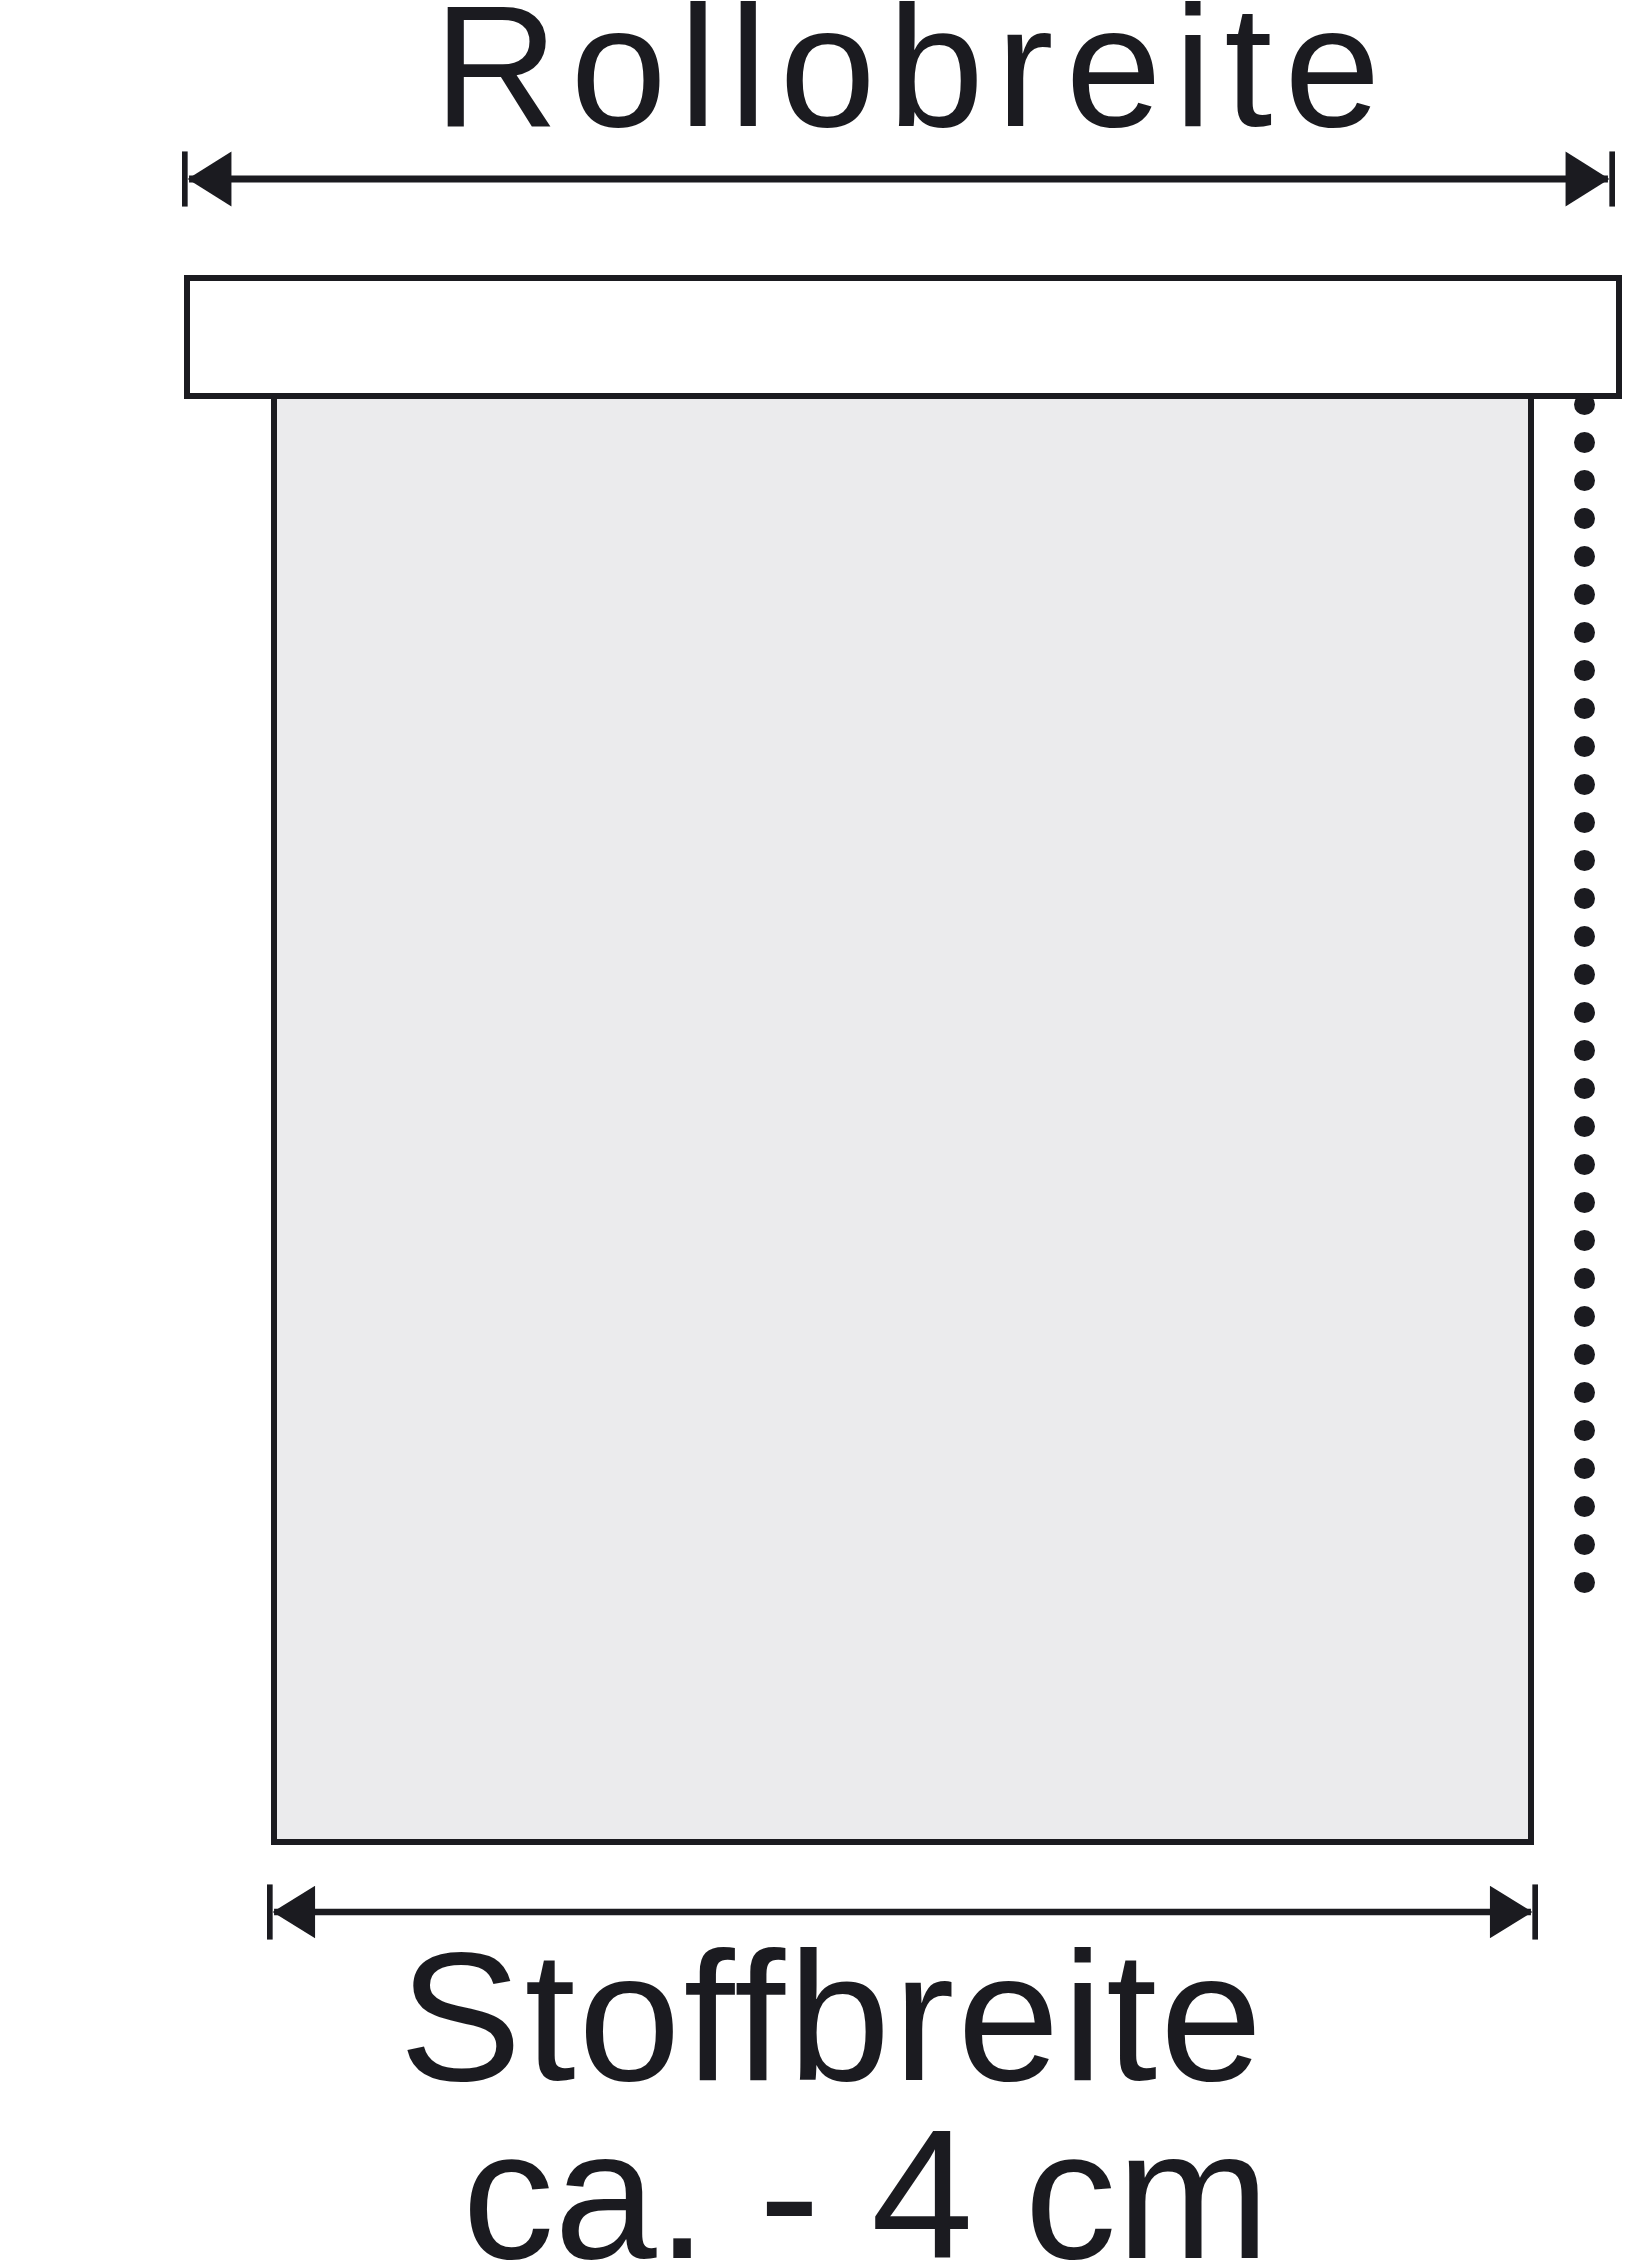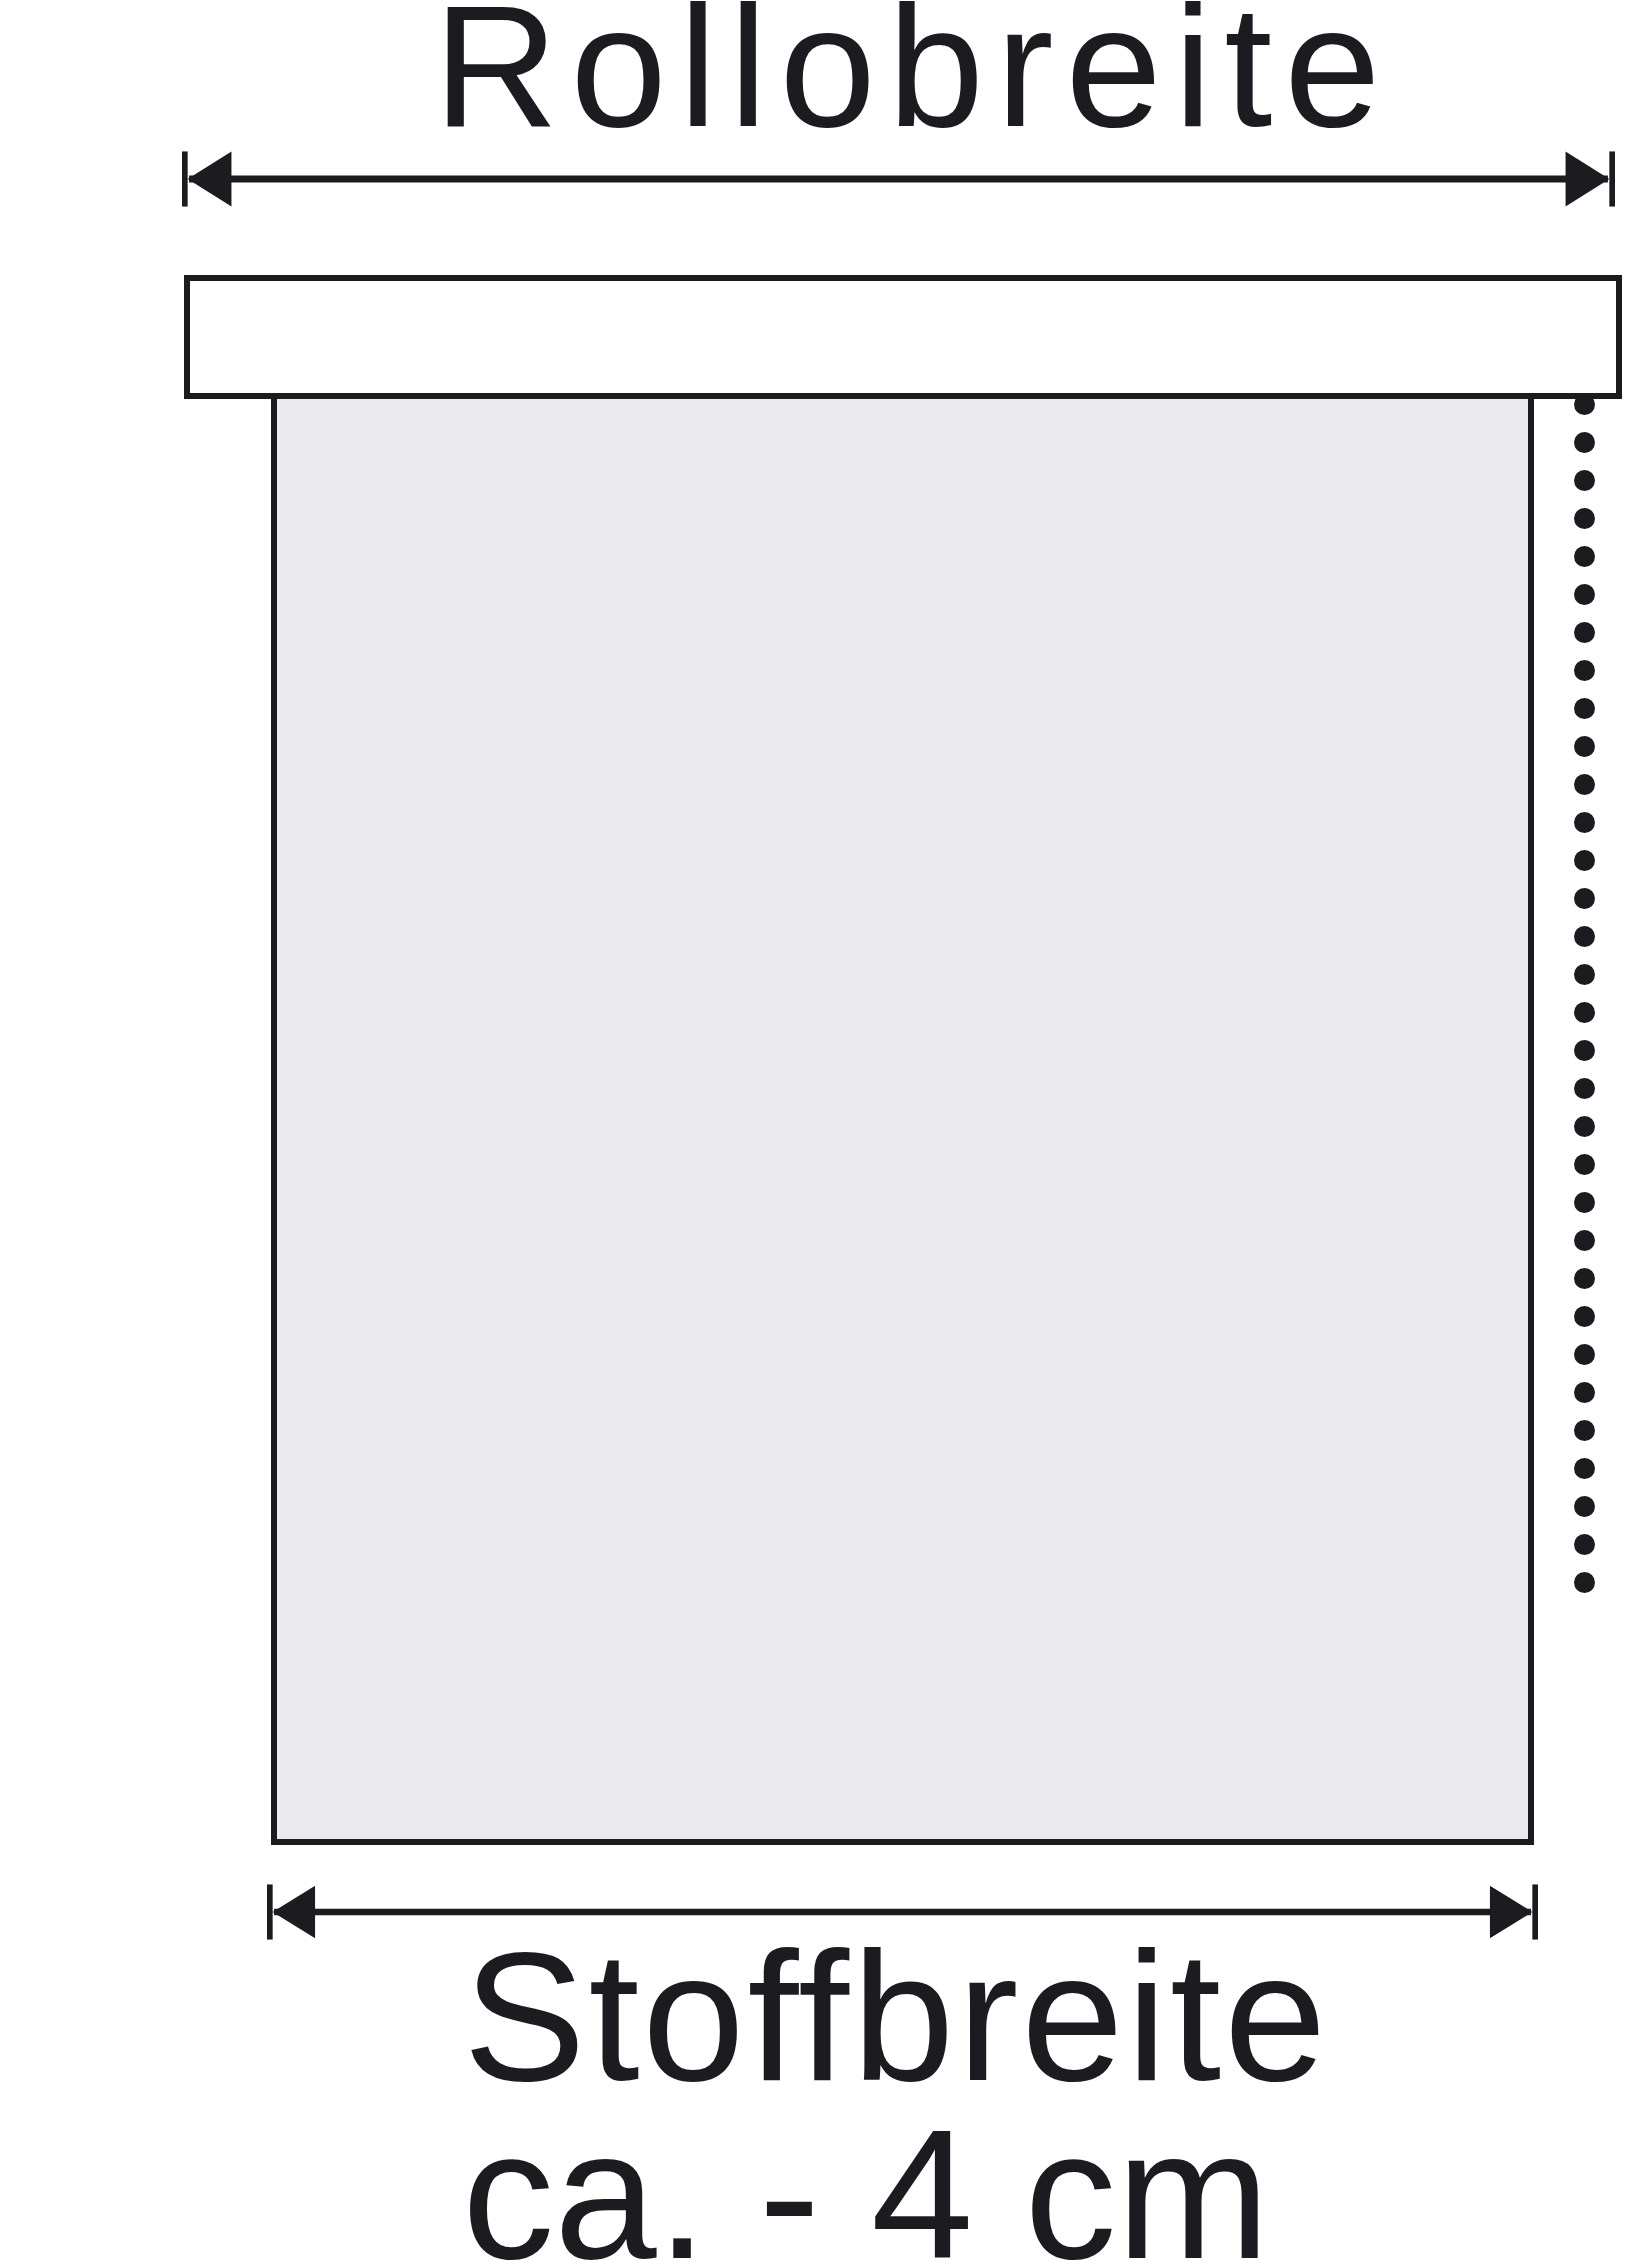--- a/index.html
+++ b/index.html
@@ -24,21 +24,21 @@
     transform: translateX(-50%);
     color: var(--ink, #1b1b20);
   }
   .title-label {
     left: 913px;
     top: -20px;
     font-size: 173px;
     letter-spacing: 12px;
   }
   .fabric-label-1 {
-    left: 896px;
+    left: 832px;
     top: 1924px;
     font-size: 184px;
     letter-spacing: 2.8px;
   }
   .fabric-label-2 {
     left: 866px;
     top: 2102px;
     font-size: 184px;
     letter-spacing: 0;
   }

